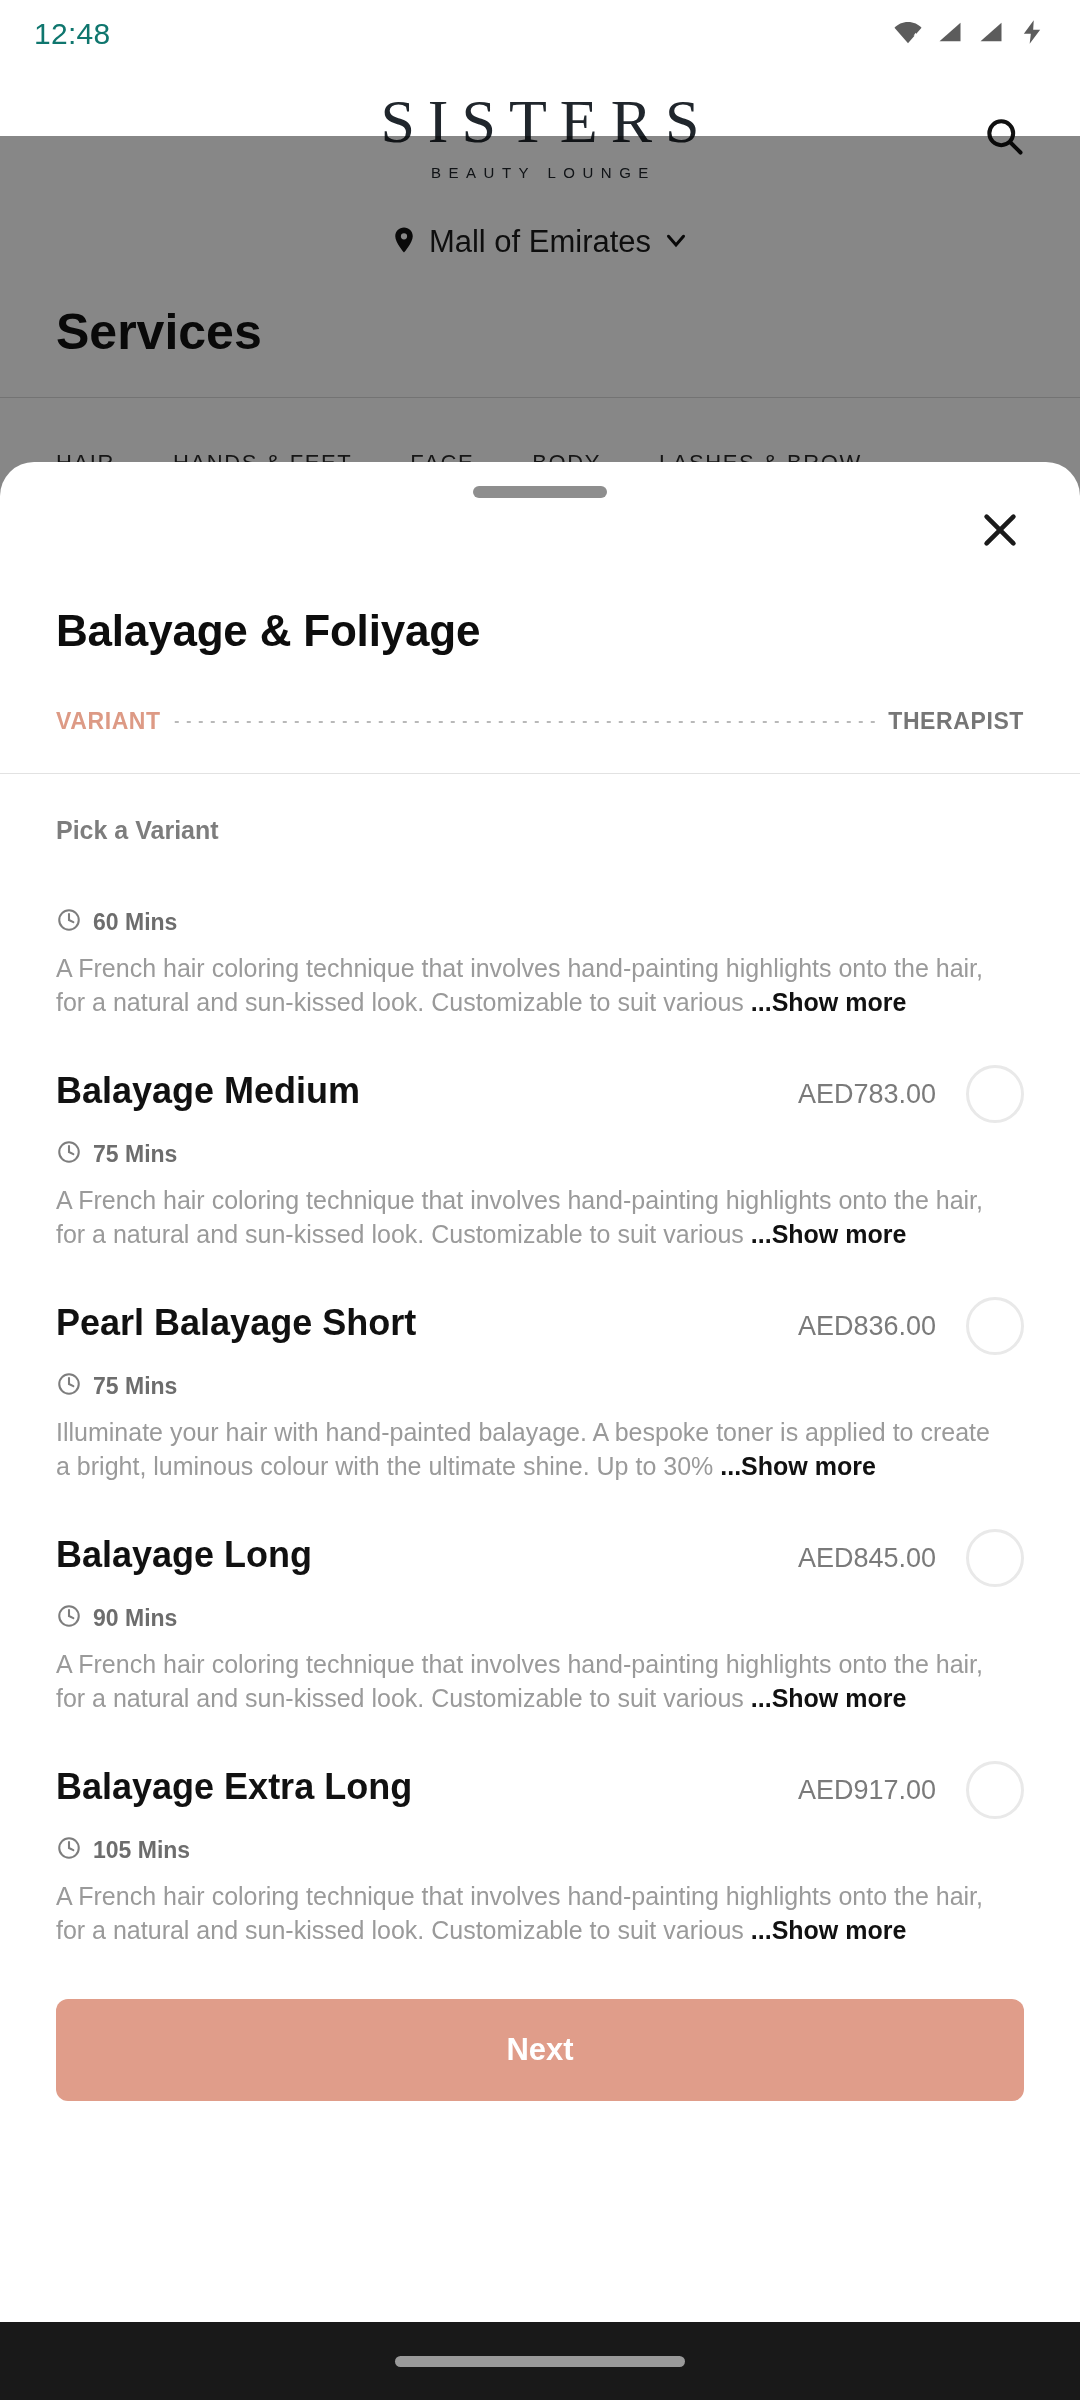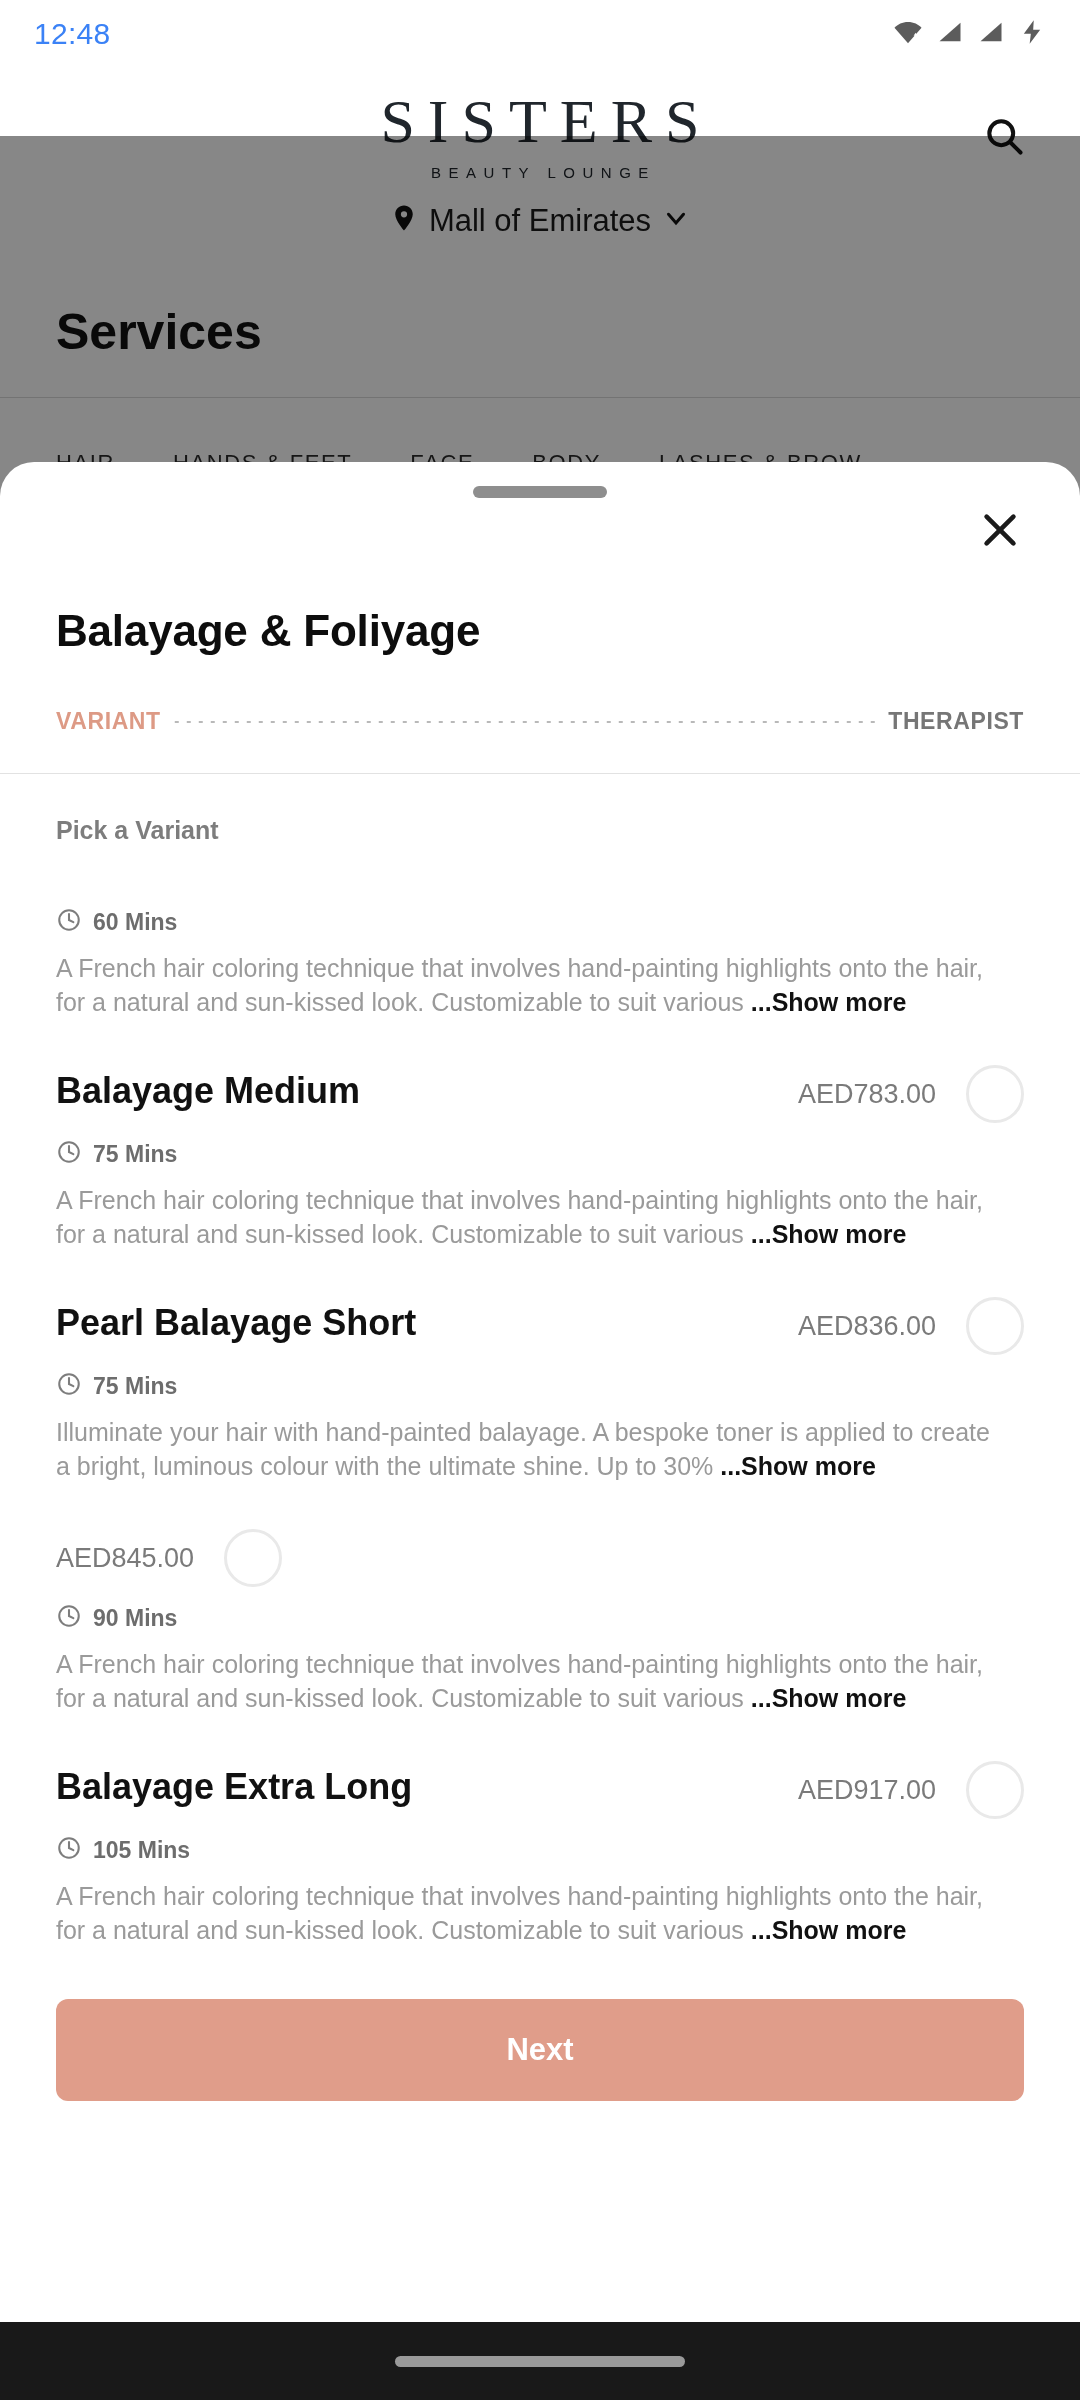--- a/index.html
+++ b/index.html
@@ -11,21 +11,21 @@
   }
 
   #screen { position:relative; width:1080px; height:2400px; background:#ffffff; }
 
   
   .statusbar {
     position:absolute; top:0; left:0; width:1080px; height:68px;
     background:#ffffff; display:flex; align-items:center;
     justify-content:space-between; padding:0 34px;
   }
-  .status-time { font-size:30px; color:#3b82f6; letter-spacing:.3px; }
+  .status-time { font-size:30px; color:#0f766e; letter-spacing:.3px; }
   .status-icons { display:flex; align-items:center; gap:13px; }
 
   
   .page-behind {
     position:absolute; top:68px; left:0; width:1080px; height:2332px;
     background:#ffffff; overflow:hidden;
   }
   .page-inner { position:absolute; inset:0; background:#ffffff; }
 
   .brand-header {
@@ -41,21 +41,21 @@
   .brand-sub {
     font-size:15px; letter-spacing:7.5px; color:#20262c;
     margin-top:12px; padding-left:7px;
   }
   .search-btn {
     position:absolute; right:48px; top:50%; transform:translateY(-50%);
     width:56px; height:56px; display:flex; align-items:center; justify-content:center;
   }
 
   .location-row {
-    height:78px; display:flex; align-items:flex-start; justify-content:center; gap:10px;
+    height:78px; display:flex; align-items:center; justify-content:center; gap:10px;
   }
   .location-label { font-size:31px; color:#1b1b1b; }
 
   .page-title {
     font-size:50px; font-weight:bold; color:#111; padding:22px 0 0 56px;
   }
   .tabs-row {
     display:flex; gap:0; padding:52px 36px 0 56px; align-items:center;
     border-top:1px solid #d9d9d9; margin-top:36px;
   }
@@ -284,20 +284,21 @@
                 <polyline points="12,6.5 12,12 16,14" stroke-linecap="round"></polyline>
               </svg>
           </span>
           <span class="duration-text">75 Mins</span>
         </div>
         <div class="desc"><span>Illuminate your hair with hand-painted balayage. A bespoke toner is applied to create a bright, luminous colour with the ultimate shine. Up to 30% </span><span class="showmore">...Show more</span></div>
       </div>
 
       <div class="variant">
         <div class="variant-head">
+          <div class="variant-name">Balayage Long</div>
           <div class="variant-price">AED845.00</div>
           <div class="radio"></div>
         </div>
         <div class="duration">
           <span>
             <svg width="26" height="26" viewBox="0 0 24 24" fill="none" stroke="#7d7d7d" stroke-width="1.9">
                 <circle cx="12" cy="12" r="9"></circle>
                 <polyline points="12,6.5 12,12 16,14" stroke-linecap="round"></polyline>
               </svg>
           </span>

